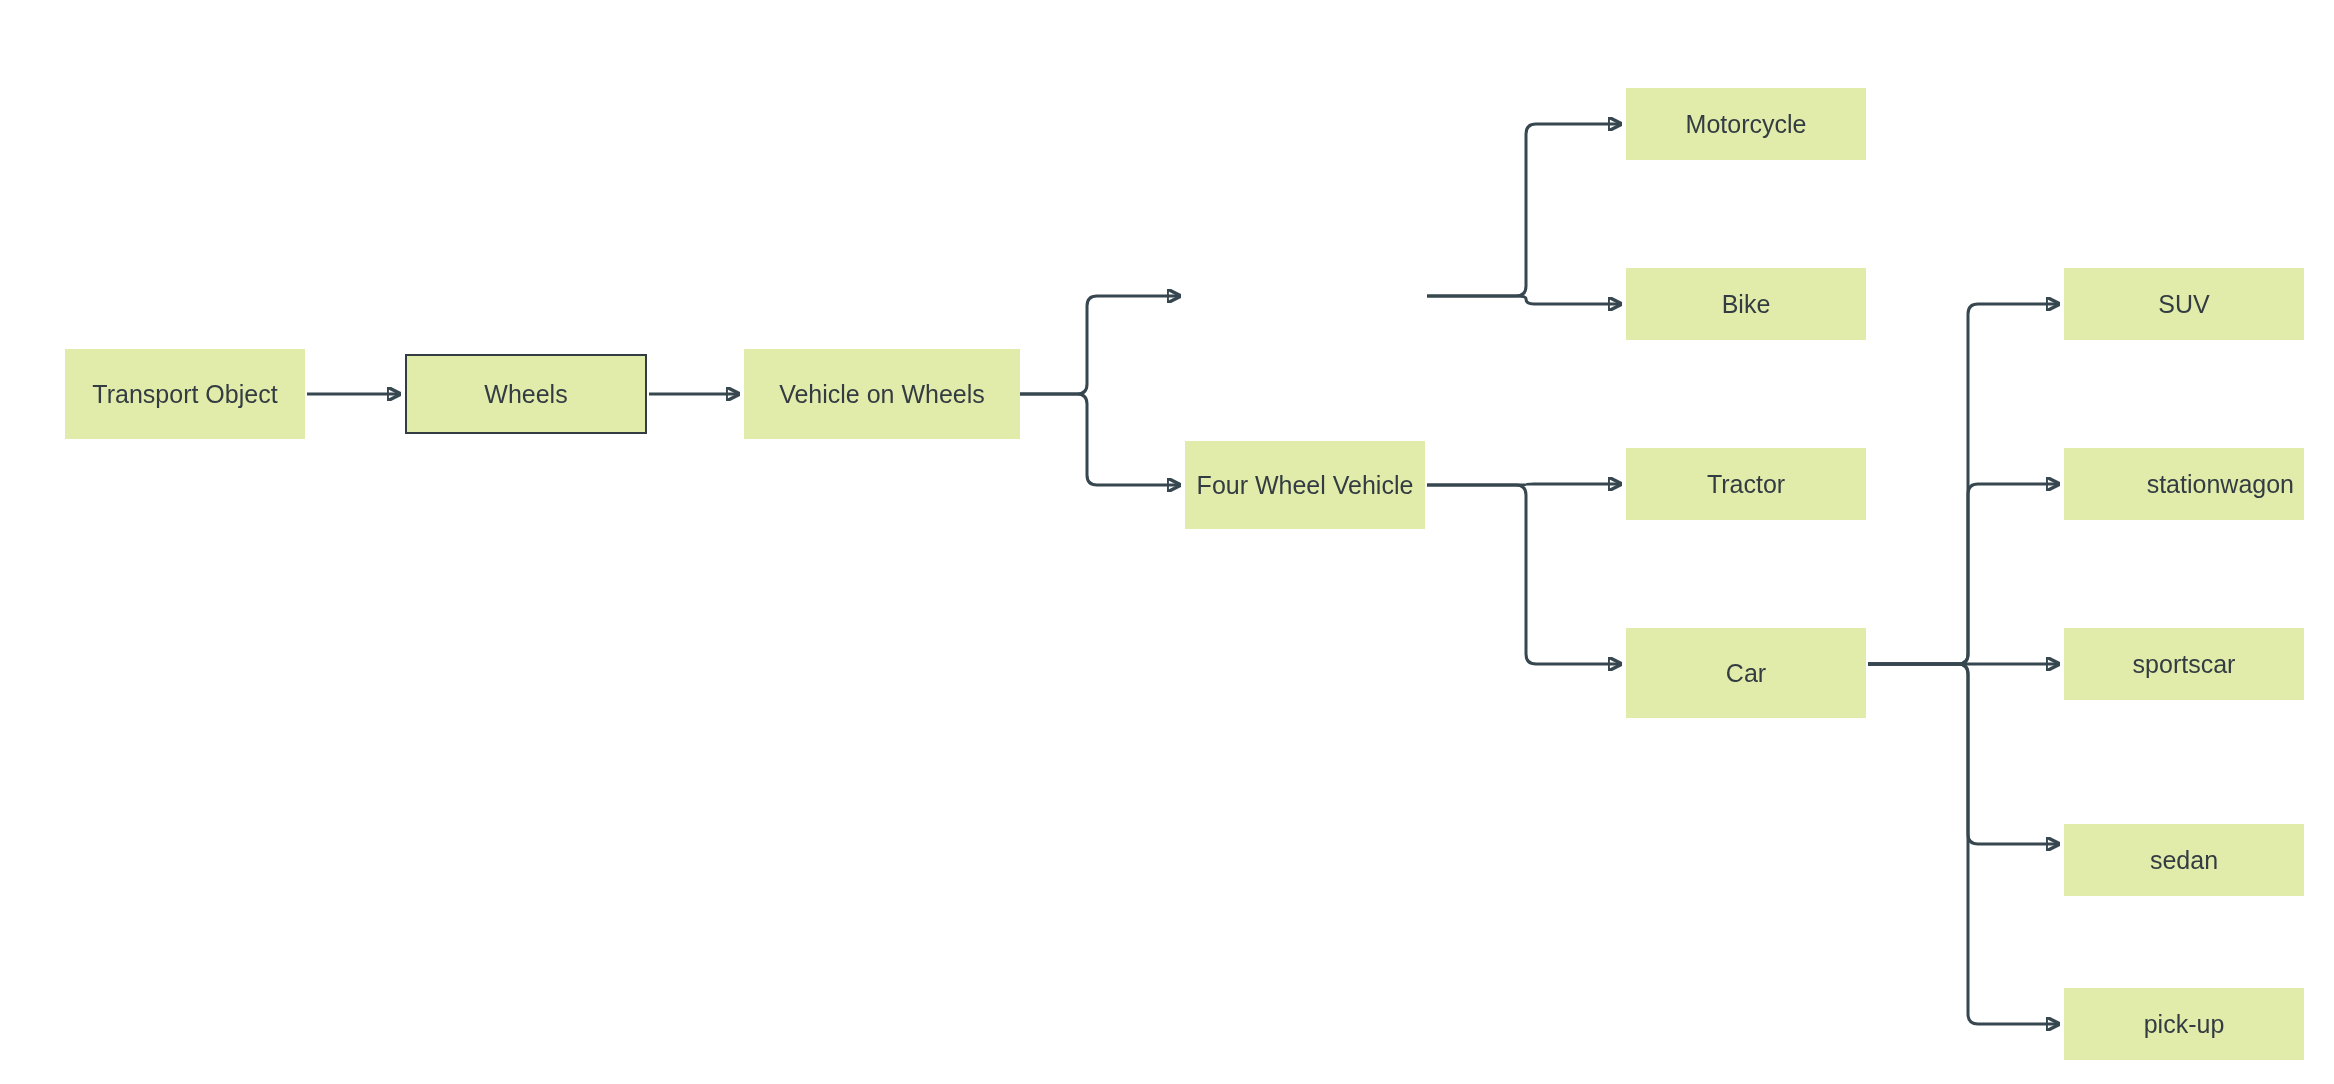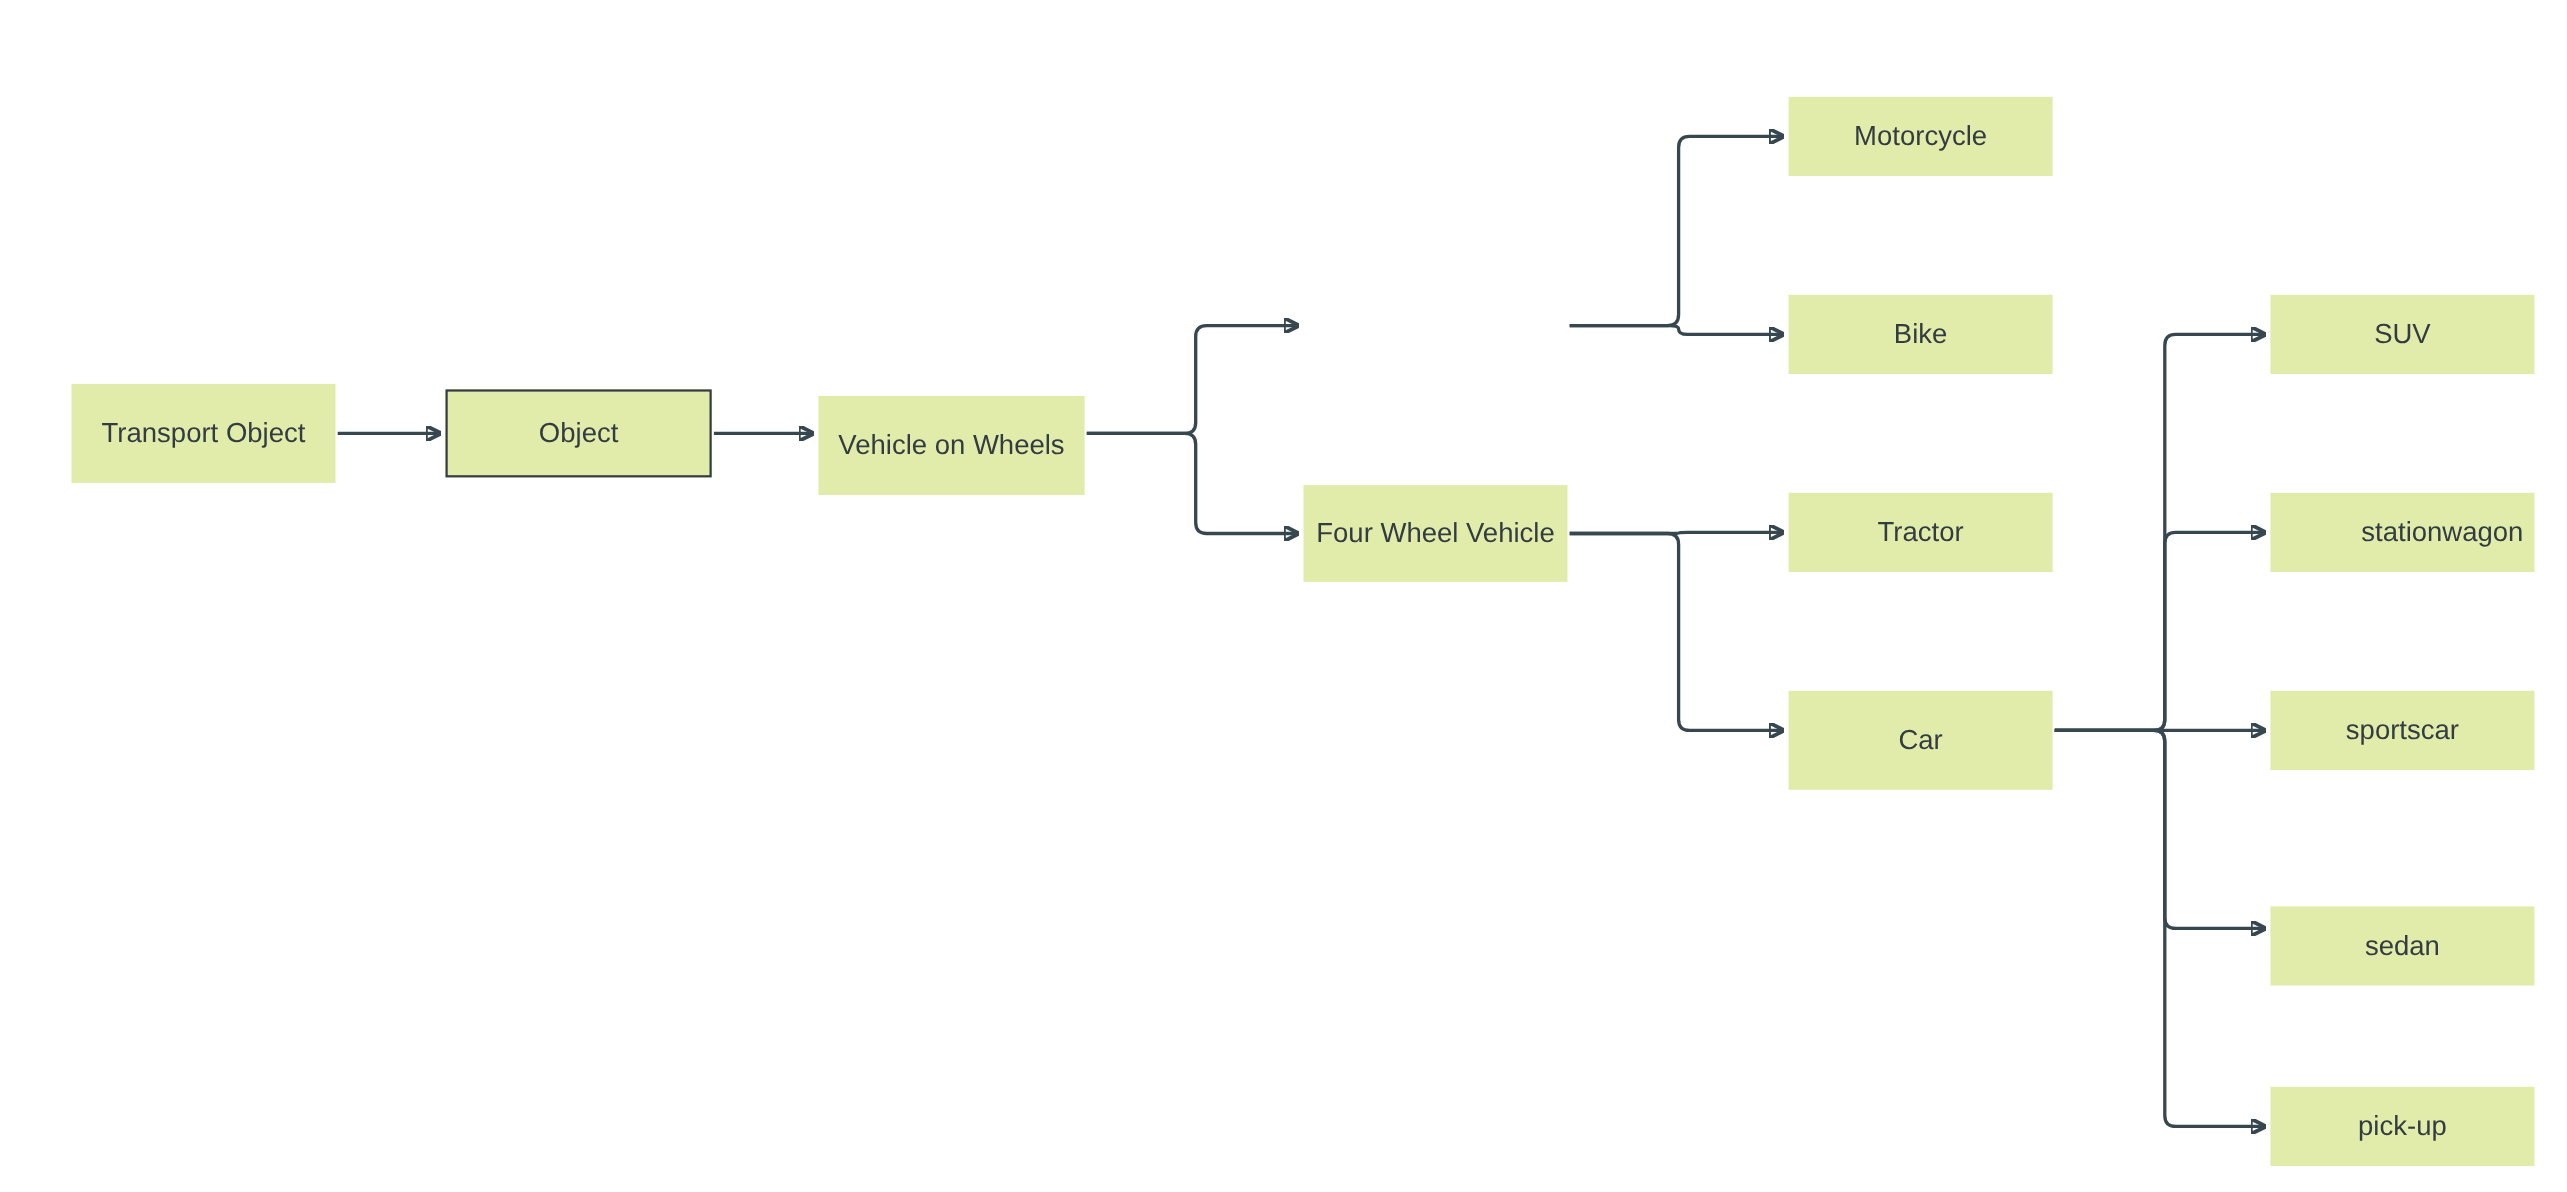--- a/index.html
+++ b/index.html
@@ -73,24 +73,24 @@
     <path d="M1868,664 H2059" marker-end="url(#arrow)"></path>
     <path d="M1868,664 H1958 Q1968,664 1968,674 V834 Q1968,844 1978,844 H2059" marker-end="url(#arrow)"></path>
     <path d="M1868,664 H1958 Q1968,664 1968,674 V1014 Q1968,1024 1978,1024 H2059" marker-end="url(#arrow)"></path>
   </svg>
 
   <div class="node" style="left:65px; top:349px; width:240px; height:90px;">
     <span>Transport Object</span>
   </div>
 
   <div class="node bordered" style="left:405px; top:354px; width:242px; height:80px;">
-    <span>Object</span>
+    <span>Wheels</span>
   </div>
 
-  <div class="node" style="left:744px; top:360px; width:242px; height:90px;">
+  <div class="node" style="left:744px; top:349px; width:276px; height:90px;">
     <span>Vehicle on Wheels</span>
   </div>
 
 
   <div class="node" style="left:1185px; top:441px; width:240px; height:88px;">
     <span>Four Wheel Vehicle</span>
   </div>
 
   <div class="node" style="left:1626px; top:88px; width:240px; height:72px;">
     <span>Motorcycle</span>

